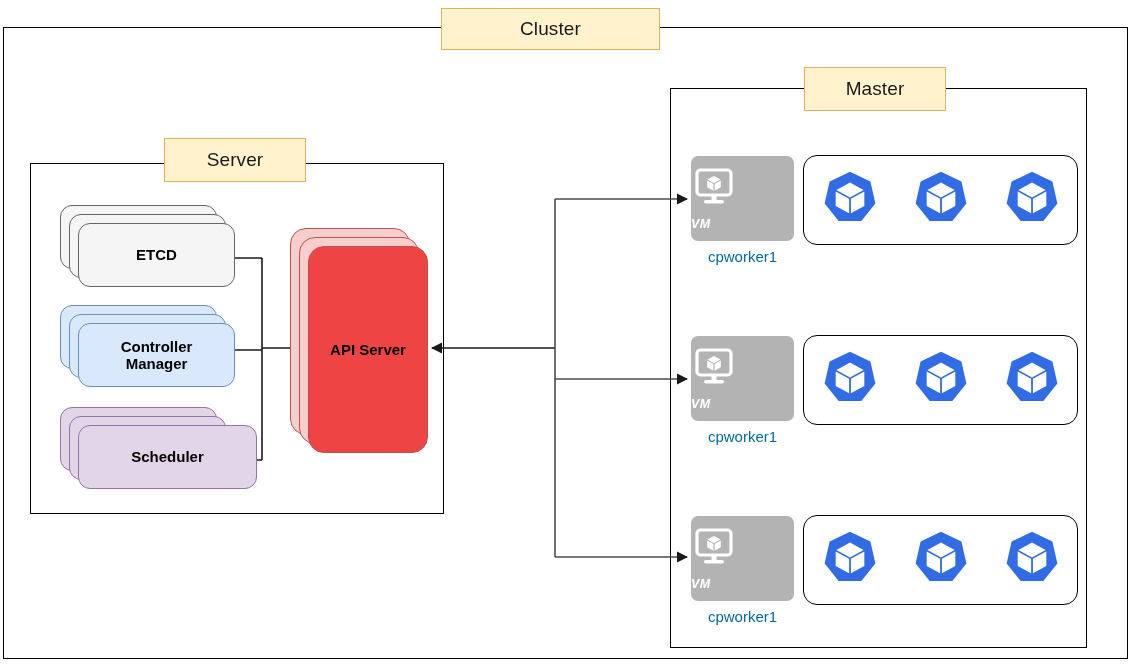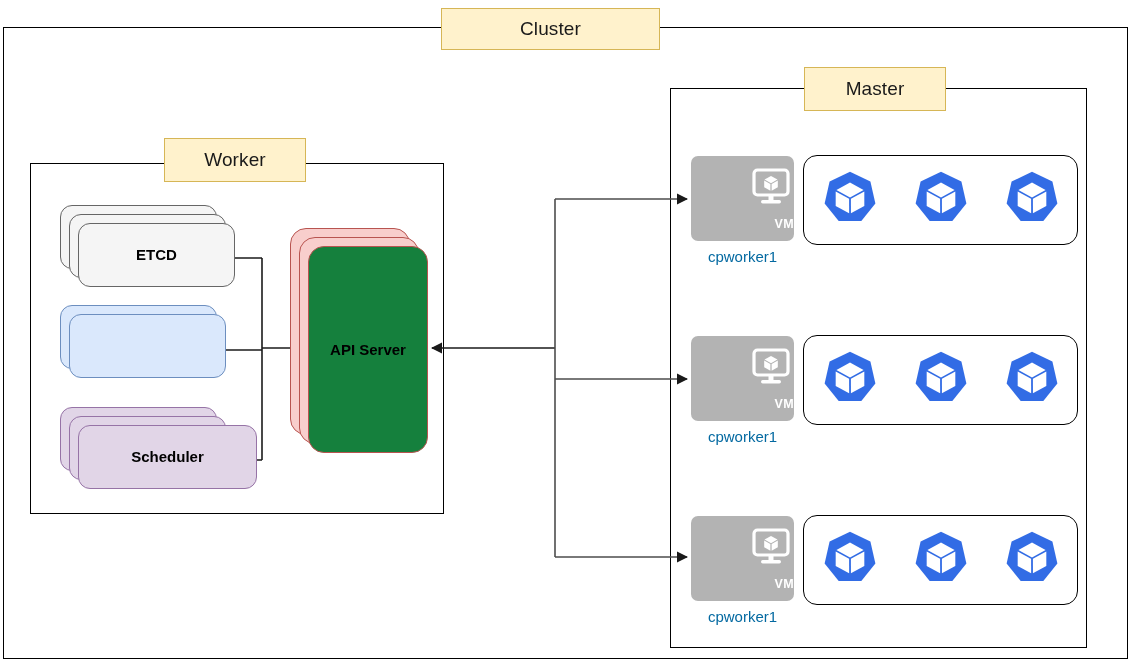--- a/index.html
+++ b/index.html
@@ -61,22 +61,23 @@
   }
   .stack .card.mid  { z-index: 2; }
   .stack .card.back { z-index: 1; }
 
   
   .vm-tile {
     background: #b3b3b3;
     border-radius: 7px;
     display: flex;
     flex-direction: column;
-    align-items: flex-end;
+    align-items: flex-start;
     justify-content: center;
+    font-style: italic;
   }
   .vm-tile .vm-label {
     color: #ffffff;
     font-size: 12.5px;
     font-weight: bold;
     letter-spacing: .4px;
     margin-top: 2px;
   }
   .vm-name {
     position: absolute;
@@ -110,48 +111,52 @@
 
   <div class="abs group-box" style="left:3px; top:27px; width:1125px; height:632px;"></div>
 
   <div class="abs title-tag" style="left:441px; top:8px; width:219px; height:42px;">
     <span>Cluster</span>
   </div>
 
   <div class="abs group-box" style="left:30px; top:163px; width:414px; height:351px;"></div>
 
   <div class="abs title-tag" style="left:164px; top:138px; width:142px; height:44px;">
-    <span>Worker</span>
+    <span>Server</span>
   </div>
 
   <div class="stack" style="left:60px; top:205px; width:175px; height:82px;">
     <div class="card back" style="left:0px; top:0px; width:157px; height:64px; background:#f5f5f5; border-color:#666666;"></div>
     <div class="card mid" style="left:9px; top:9px; width:157px; height:64px; background:#f5f5f5; border-color:#666666;"></div>
     <div class="card top" style="left:18px; top:18px; width:157px; height:64px; background:#f5f5f5; border-color:#666666;">
       <span>ETCD</span>
     </div>
   </div>
 
   <div class="stack" style="left:60px; top:305px; width:175px; height:82px;">
     <div class="card back" style="left:0px; top:0px; width:157px; height:64px; background:#dae8fc; border-color:#6c8ebf;"></div>
     <div class="card mid" style="left:9px; top:9px; width:157px; height:64px; background:#dae8fc; border-color:#6c8ebf;"></div>
+    <div class="card top" style="left:18px; top:18px; width:157px; height:64px; background:#dae8fc; border-color:#6c8ebf;">
+      <span class="multiline" style="white-space:pre-line;">Controller
+Manager</span>
+    </div>
   </div>
 
   <div class="stack" style="left:60px; top:407px; width:175px; height:82px;">
     <div class="card back" style="left:0px; top:0px; width:157px; height:64px; background:#e1d5e7; border-color:#9673a6;"></div>
     <div class="card mid" style="left:9px; top:9px; width:157px; height:64px; background:#e1d5e7; border-color:#9673a6;"></div>
     <div class="card top" style="left:18px; top:18px; width:179px; height:64px; background:#e1d5e7; border-color:#9673a6;">
       <span>Scheduler</span>
     </div>
   </div>
 
   <div class="stack" style="left:290px; top:228px; width:138px; height:225px;">
     <div class="card back" style="left:0px; top:0px; width:120px; height:207px; background:#f8cecc; border-color:#b85450; border-radius:16px;"></div>
     <div class="card mid" style="left:9px; top:9px; width:120px; height:207px; background:#f8cecc; border-color:#b85450; border-radius:16px;"></div>
-    <div class="card top" style="left:18px; top:18px; width:120px; height:207px; background:#15803d; border-color:#b85450; border-radius:16px;align-items:center;">
+    <div class="card top" style="left:18px; top:18px; width:120px; height:207px; background:#ef4444; border-color:#b85450; border-radius:16px;align-items:center;">
       <span>API Server</span>
     </div>
   </div>
 
   <div class="abs group-box" style="left:670px; top:88px; width:417px; height:560px;"></div>
 
   <div class="abs title-tag" style="left:804px; top:67px; width:142px; height:44px;">
     <span>Master</span>
   </div>
 

